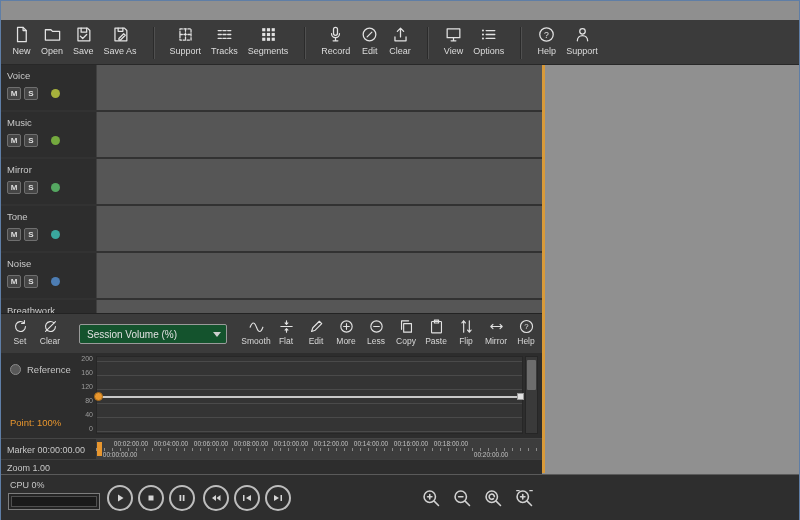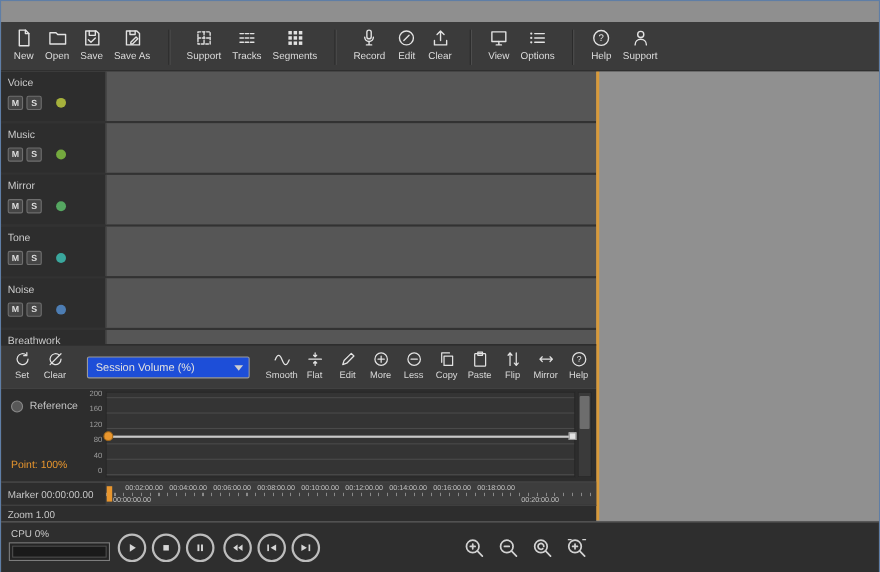--- a/index.html
+++ b/index.html
@@ -42,21 +42,21 @@
   .divider-orange { position: absolute; left: 541px; top: 64px; width: 3px; height: 408px; }
   .right-panel { position: absolute; left: 544px; top: 64px; width: 254px; height: 408px; background: #909090; }
 
   
   .env-toolbar { position: absolute; top: 312px; left: 0; width: 541px; height: 40px; background: #3b3b3b;
     border-top: 1px solid #232323; display: flex; align-items: flex-start; padding: 3px 0 0 4px; }
   .env-tool { display: flex; flex-direction: column; align-items: center; gap: 1px; width: 30px; padding: 1px 0;
     background: none; border: none; }
   .env-tool svg { width: 17px; height: 17px; }
   .env-label { font-size: 8.5px; color: #d8d8d8; white-space: nowrap; }
-  .dropdown { margin: 7px 6px 0 14px; width: 148px; height: 20px; background: #1d4ed8;
+  .dropdown { margin: 7px 6px 0 14px; width: 148px; height: 20px; background: #14532d;
     border: 1px solid #9a9a9a; border-radius: 2px; display: flex; align-items: center; padding: 0 5px 0 7px; gap: 15px; }
   .dropdown-text { font-size: 10px; color: #e0e0e0; flex: 1; }
   .chev { width: 0; height: 0; border-left: 4px solid transparent; border-right: 4px solid transparent;
     border-top: 5px solid #cfcfcf; }
   .env-tools-right { display: flex; margin-left: 8px; }
 
   
   .envelope { position: absolute; top: 352px; left: 0; width: 541px; height: 85px; background: #2d2d2d; }
   .ref { position: absolute; left: 9px; top: 11px; display: flex; align-items: flex-end; gap: 6px; }
   .ref-dot { width: 11px; height: 11px; border-radius: 50%; background: #585858; border: 1px solid #8a8a8a; }

